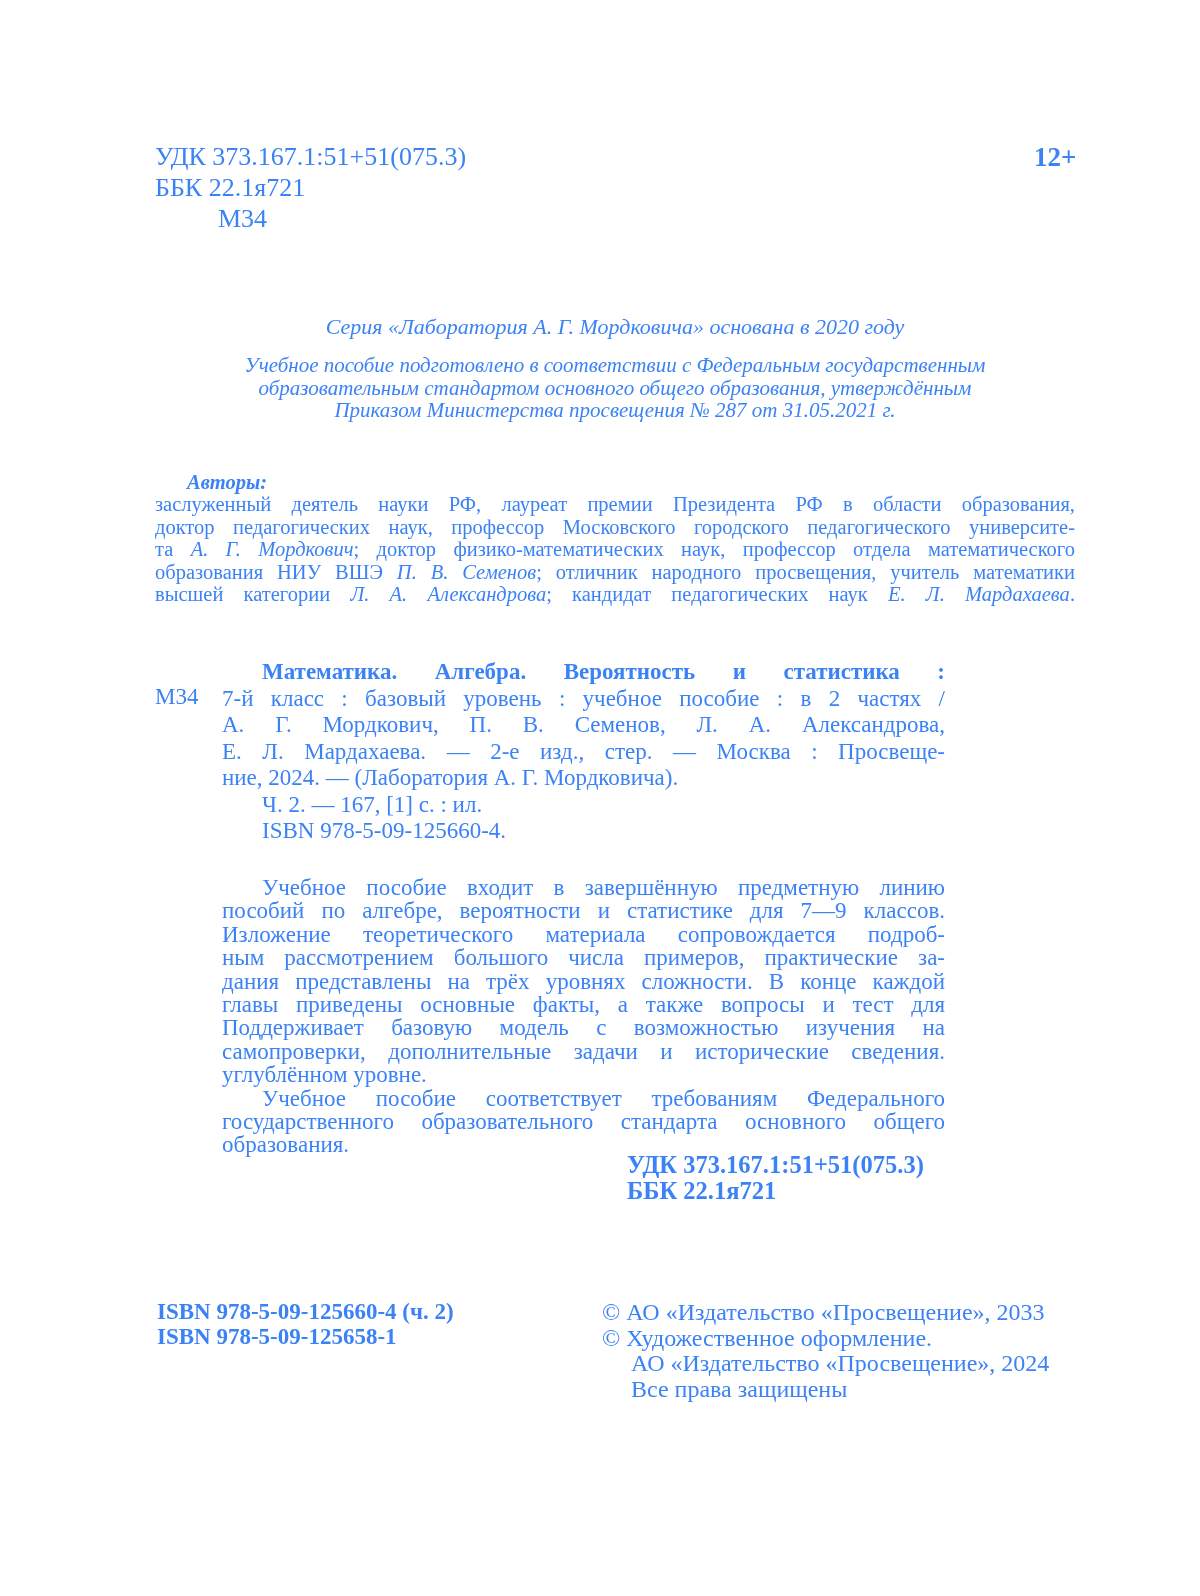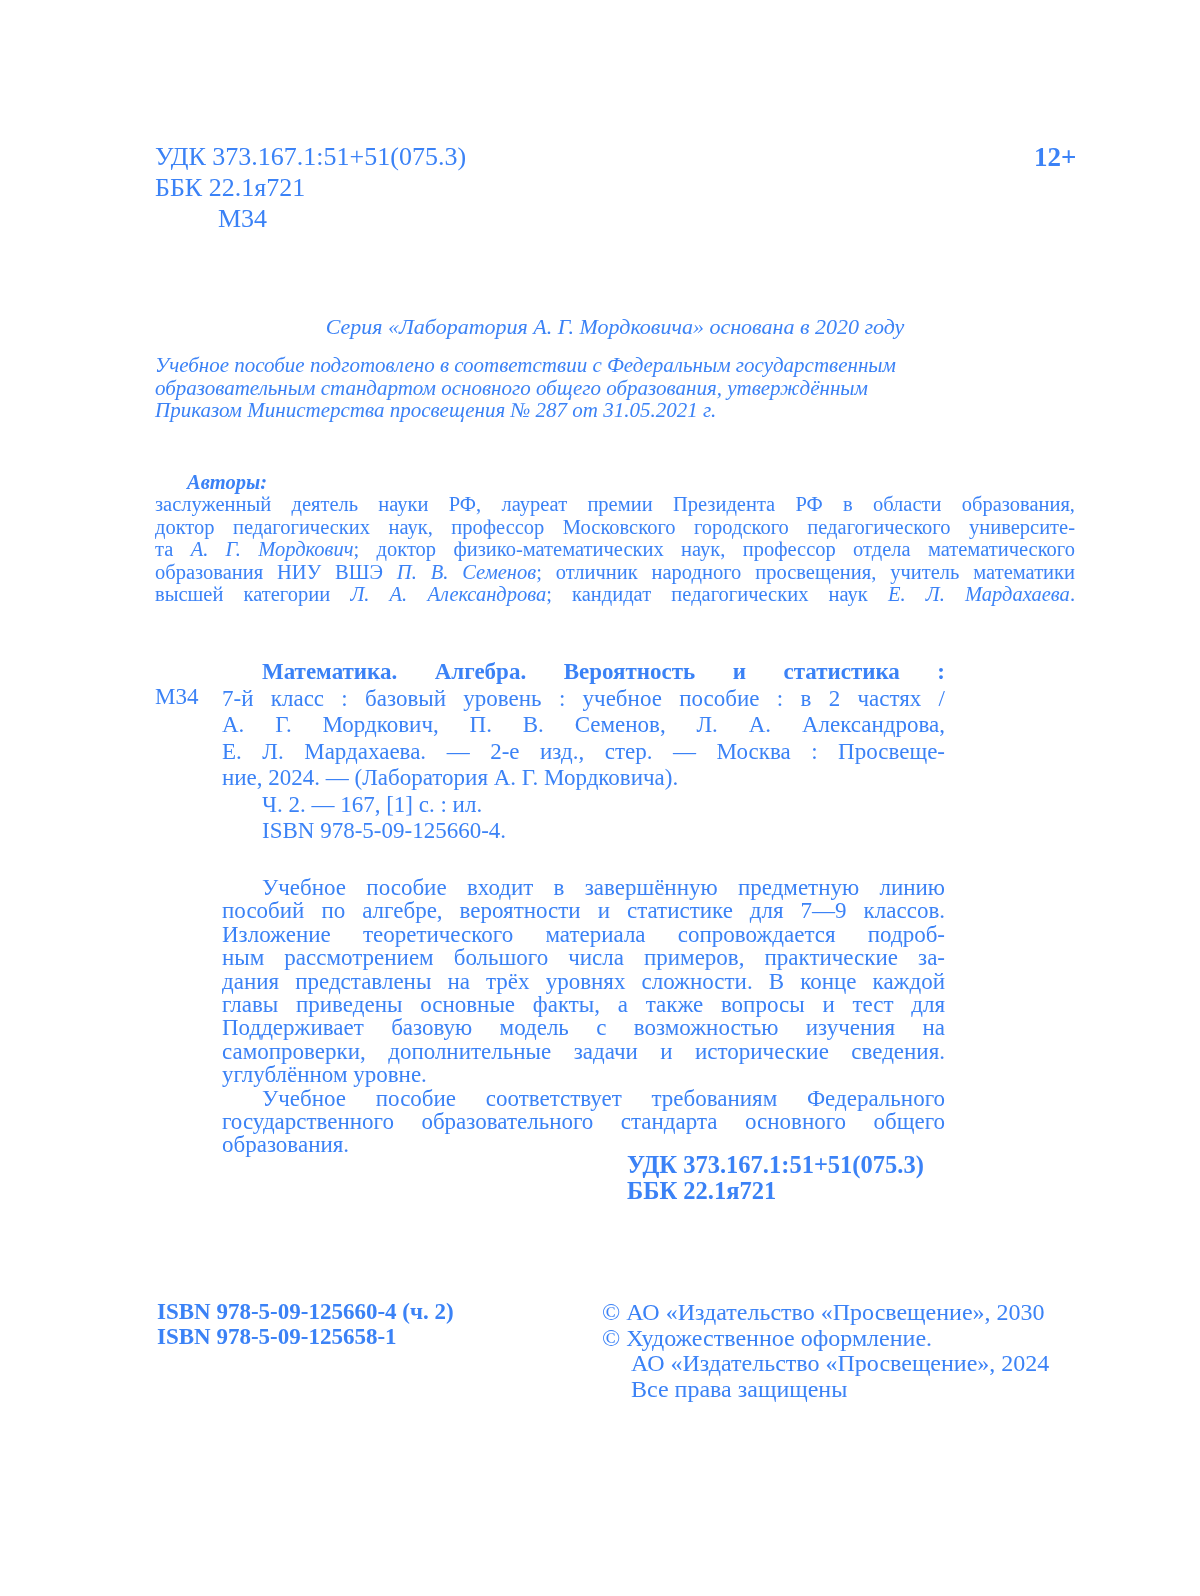--- a/index.html
+++ b/index.html
@@ -18,21 +18,21 @@
   .b { font-weight:bold; }
   .it { font-style:italic; }
 
   #top-codes { left:155px; top:141px; font-size:26px; line-height:31px; }
   #top-codes .ind { text-indent:63px; }
 
   #age-badge { left:1018px; top:142px; font-size:27px; font-weight:bold;margin-left:16px; }
 
   #series-note { left:155px; top:266px; width:920px; font-size:22px; font-style:italic; text-align:center;margin-top:48px; }
 
-  #fgos-note { left:155px; top:354px; width:920px; font-size:21px; line-height:22.5px; font-style:italic; text-align:left; }
+  #fgos-note { left:155px; top:354px; width:920px; font-size:21px; line-height:22.5px; font-style:italic; text-align:center; }
 
   #authors { left:155px; top:471px; width:920px; font-size:20.5px; line-height:22.4px; }
   #authors-heading { font-weight:bold; font-style:italic;margin-left:32px; }
 
   #bib-code { left:155px; top:684px; font-size:23px; }
   #bib { left:222px; top:659px; width:723px; font-size:23px; line-height:26.5px; }
   #bib .ind { text-indent:40px; }
 
   #annotation { left:222px; top:876px; width:723px; font-size:23px; line-height:23.4px; }
   #annotation .ind { text-indent:40px; }
@@ -107,19 +107,19 @@
     <div class="line">УДК 373.167.1:51+51(075.3)</div>
     <div class="line">ББК 22.1я721</div>
   </div>
 
   <div id="footer-isbn" class="abs">
       <div class="line"><span>ISBN 978-5-09-125660-4 (ч. 2)</span></div>
       <div class="line"><span>ISBN 978-5-09-125658-1</span></div>
     </div>
 
   <div id="footer-copyright" class="abs">
-      <div class="line"><span>© АО «Издательство «Просвещение», 2030</span></div>
+      <div class="line"><span>© АО «Издательство «Просвещение», 2033</span></div>
       <div class="line"><span>© Художественное оформление.</span></div>
       <div class="line ind"><span>АО «Издательство «Просвещение», 2024</span></div>
       <div class="line ind"><span>Все права защищены</span></div>
     </div>
 
 </div>
 
 </body></html>

